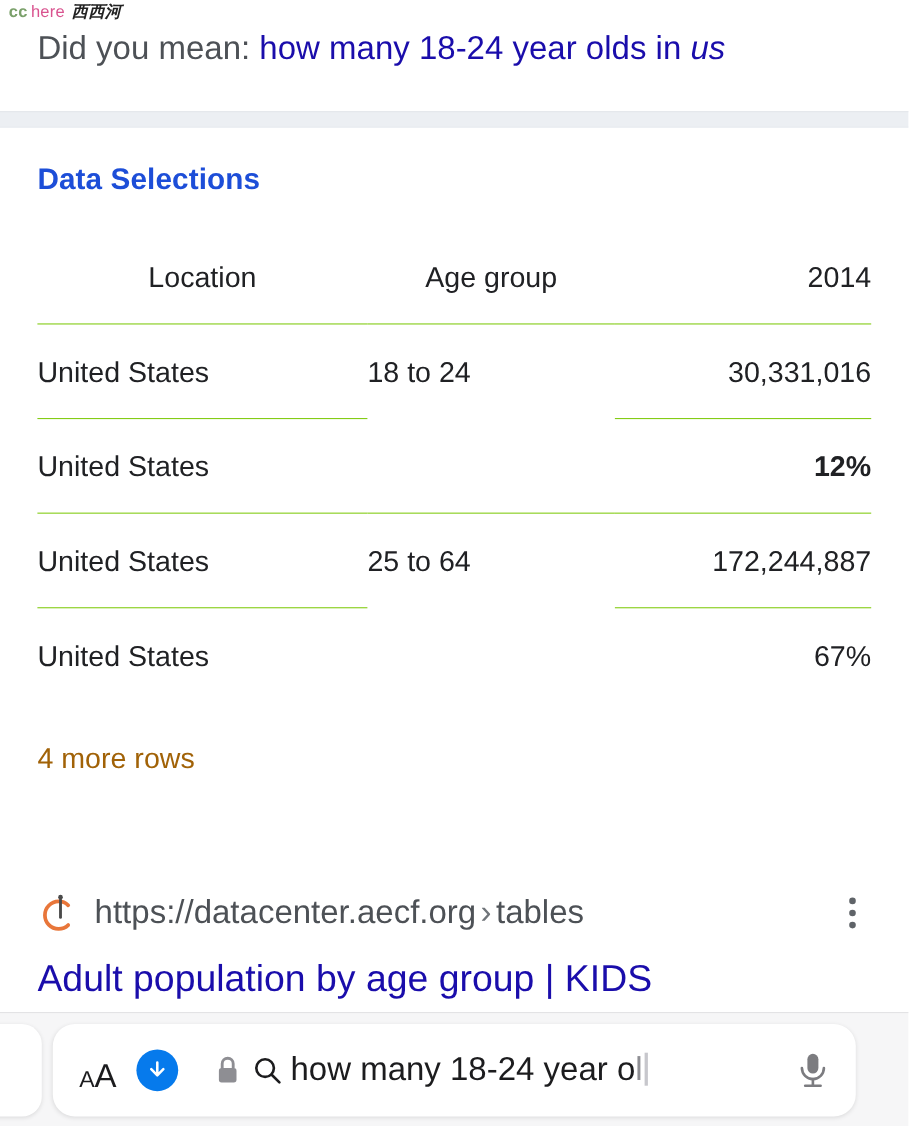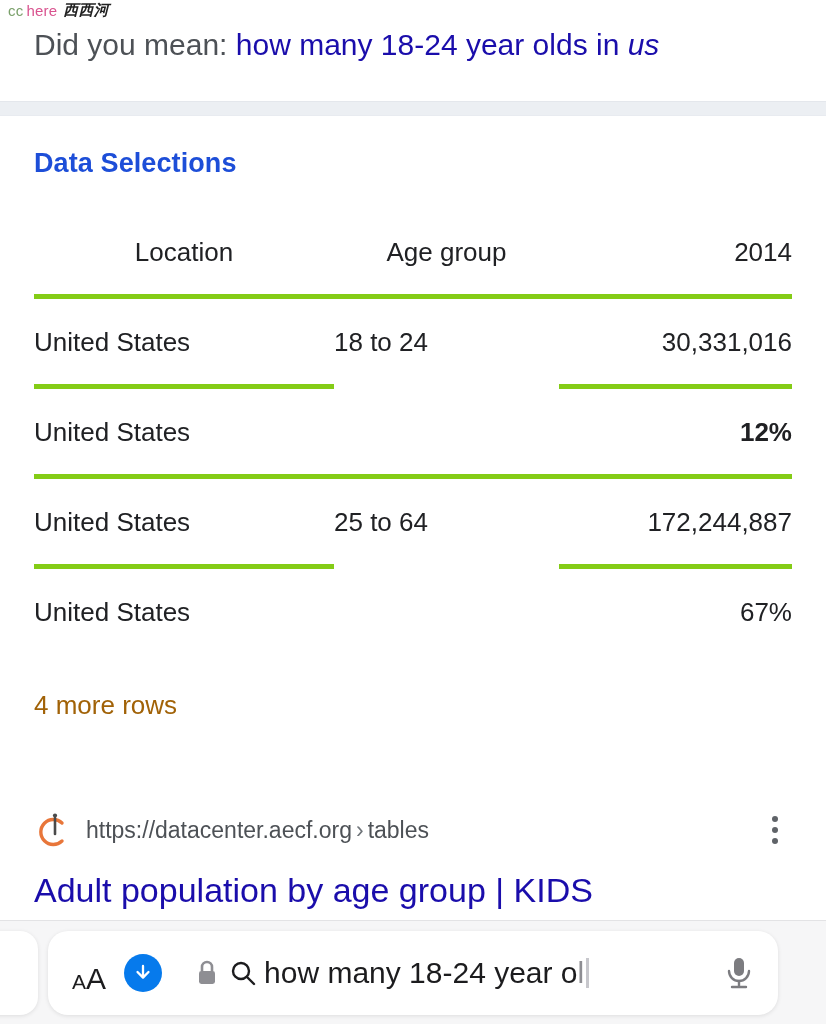--- a/index.html
+++ b/index.html
@@ -22,21 +22,21 @@
   .watermark {
     position: absolute;
     top: 0; left: 8px;
     height: 20px;
     display: flex;
     align-items: center;
     font-size: 15px;
     letter-spacing: 0.2px;
     white-space: nowrap;
   }
-  .wm-cc { color: #7aa06a; font-weight: 400; }
+  .wm-cc { color: #7aa06a; font-weight: 700; }
   .wm-here { color: #d9538f; font-weight: 400; margin-left: 3px; }
   .wm-cn { color: #222; margin-left: 6px; font-weight: 700; font-family: "DejaVu Sans", sans-serif; font-style: italic; }
 
   
   .dym {
     position: absolute;
     top: 25px; left: 0; right: 0;
     padding: 0 34px;
     font-size: 30px;
     line-height: 40px;
@@ -95,21 +95,21 @@
     padding: 0 0 26px 0;
     vertical-align: bottom;
   }
   table.data th.num { text-align: right; }
 
   table.data td {
     font-size: 26px;
     color: #202124;
     padding: 28px 0 26px 0;
     vertical-align: middle;
-    border-top: 5px solid #84cc16;
+    border-top: 1px solid #84cc16;
     margin-top: 40px;
   }
   table.data td.num { text-align: right; }
   table.data td.strong { font-weight: bold; }
   
   table.data td.norule { border-top-color: transparent; }
 
   .more-rows {
     display: inline-block;
     margin-top: 36px;
@@ -130,21 +130,21 @@
     align-items: center;
     height: 48px;
   }
   .favicon {
     width: 36px; height: 36px;
     flex: 0 0 36px;
     position: relative;
     margin-right: 16px;
   }
   .result-url {
-    font-size: 23px;
+    font-size: 30px;
     color: #4d5156;
     white-space: nowrap;
     overflow: hidden;
     flex: 1 1 auto;
   }
   .result-url .sep { color: #70757a; padding: 0 4px; }
   .kebab {
     flex: 0 0 34px;
     width: 34px; height: 40px;
     display: flex;

